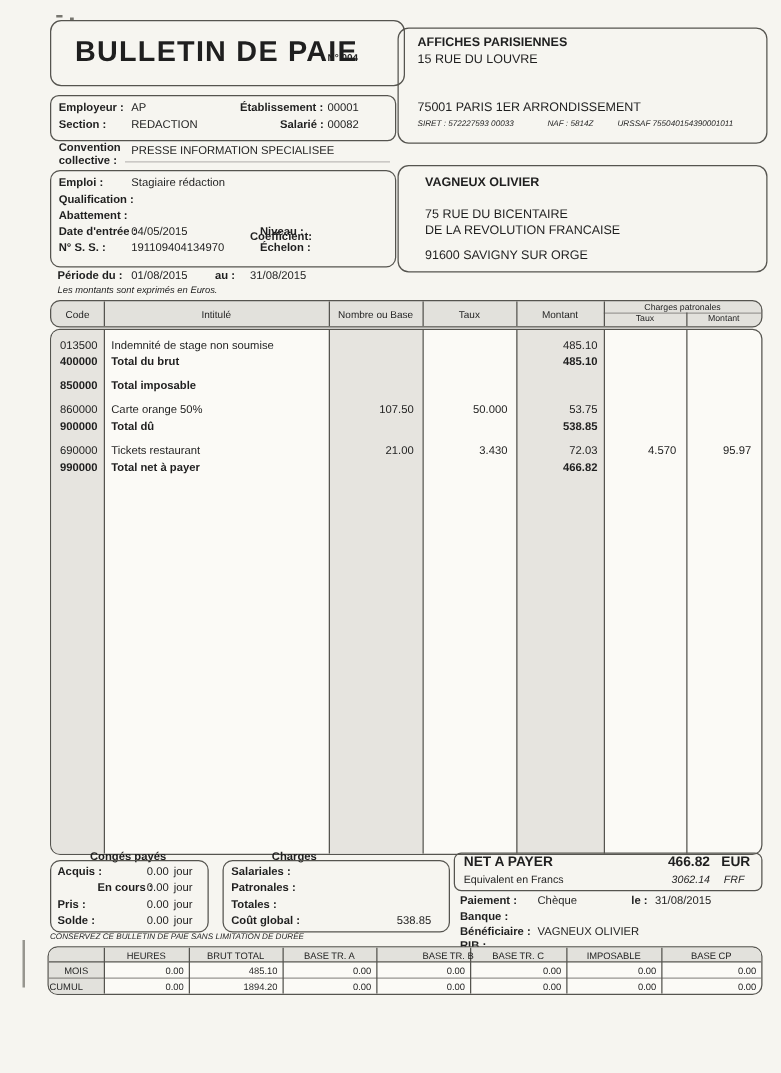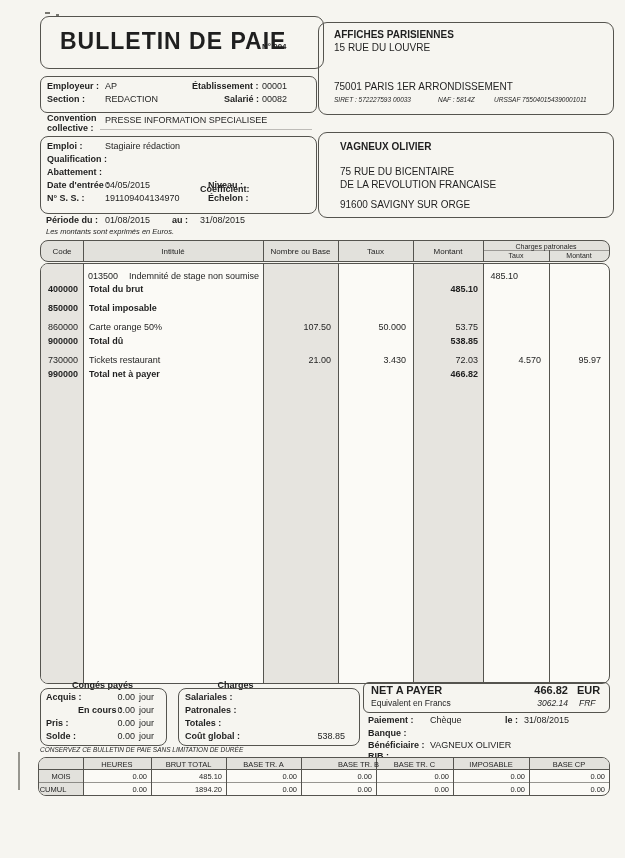--- a/index.html
+++ b/index.html
@@ -121,21 +121,21 @@
     <div class="band" style="left:0;width:42px;"></div>
     <div class="band" style="left:222px;width:75px;"></div>
     <div class="band" style="left:372px;width:70px;"></div>
     <div class="vline" style="left:42px;"></div>
     <div class="vline" style="left:222px;"></div>
     <div class="vline" style="left:297px;"></div>
     <div class="vline" style="left:372px;"></div>
     <div class="vline" style="left:442px;"></div>
     <div class="vline" style="left:508px;"></div>
 
-    <div class="mrow" style="top:6px;margin-left:40px;">
+    <div class="mrow" style="top:6px;">
       <span class="c-code">013500</span>
       <span class="c-label">Indemnité de stage non soumise</span>
       <span class="c-base"></span>
       <span class="c-taux"></span>
       <span class="c-mont">485.10</span>
       <span class="c-cpt"></span>
       <span class="c-cpm"></span>
     </div>
     <div class="mrow rb" style="top:19px;">
       <span class="c-code">400000</span>
@@ -152,21 +152,21 @@
       <span class="c-base">107.50</span>
       <span class="c-taux">50.000</span>
       <span class="c-mont">53.75</span>
     </div>
     <div class="mrow rb" style="top:71px;">
       <span class="c-code">900000</span>
       <span class="c-label">Total dû</span>
       <span class="c-mont">538.85</span>
     </div>
     <div class="mrow" style="top:90px;">
-      <span class="c-code">730000</span>
+      <span class="c-code">690000</span>
       <span class="c-label">Tickets restaurant</span>
       <span class="c-base">21.00</span>
       <span class="c-taux">3.430</span>
       <span class="c-mont">72.03</span>
       <span class="c-cpt">4.570</span>
       <span class="c-cpm">95.97</span>
     </div>
     <div class="mrow rb" style="top:104px;">
       <span class="c-code">990000</span>
       <span class="c-label">Total net à payer</span>

